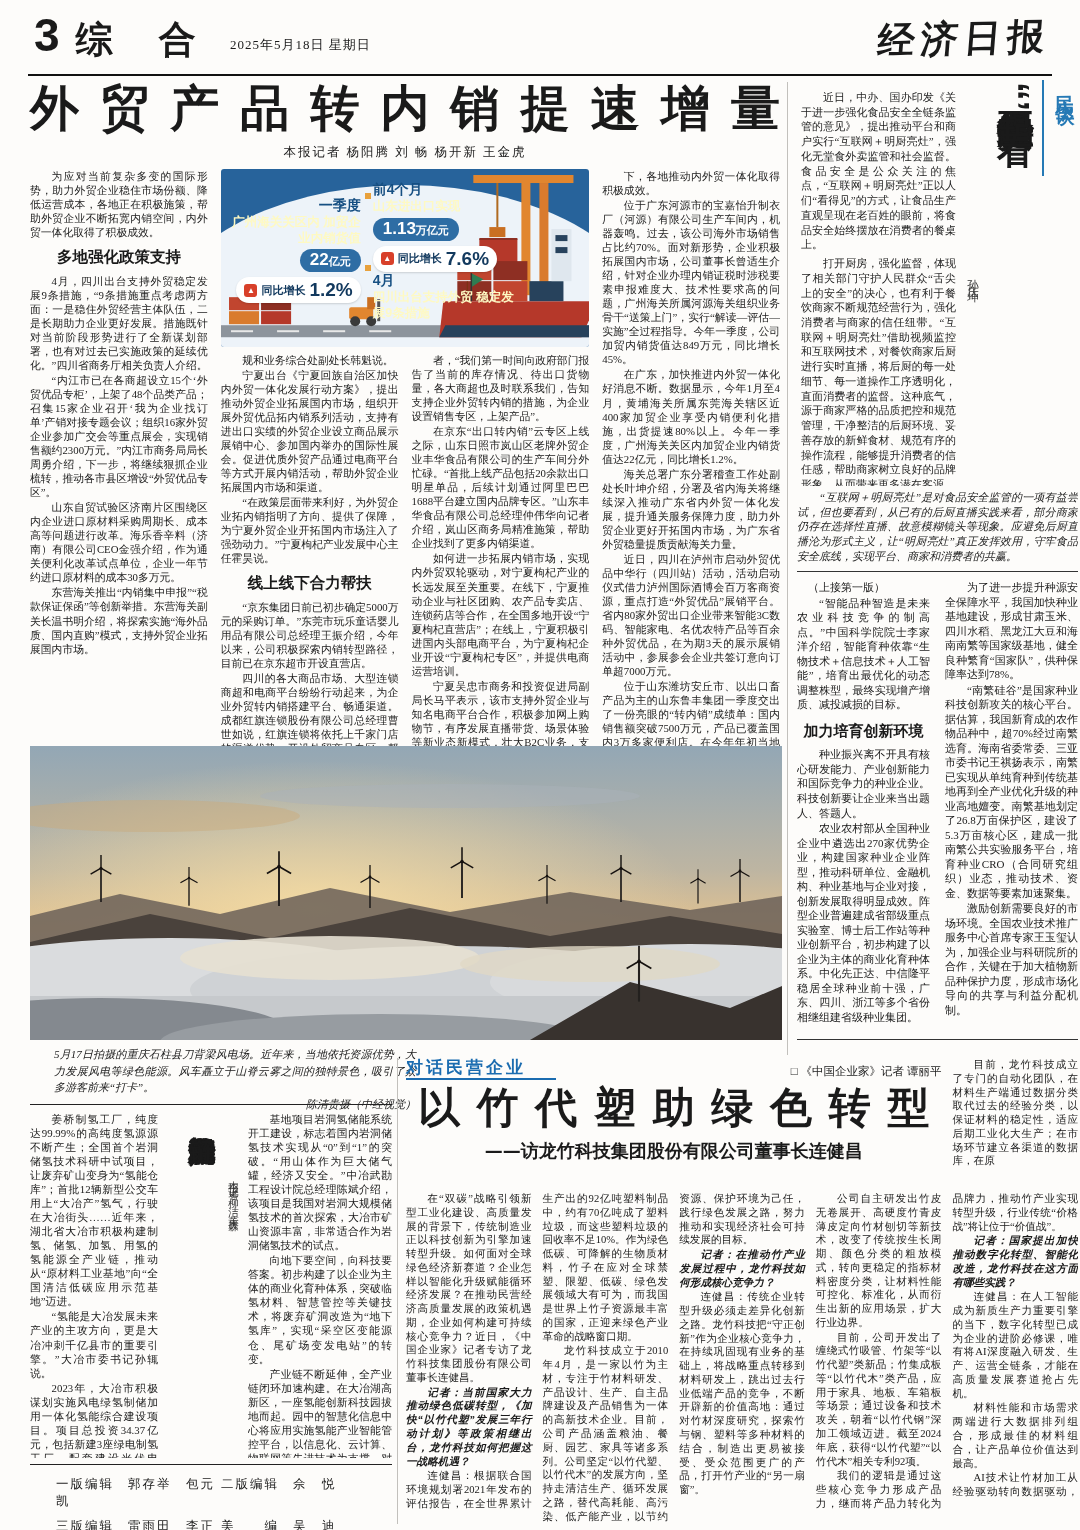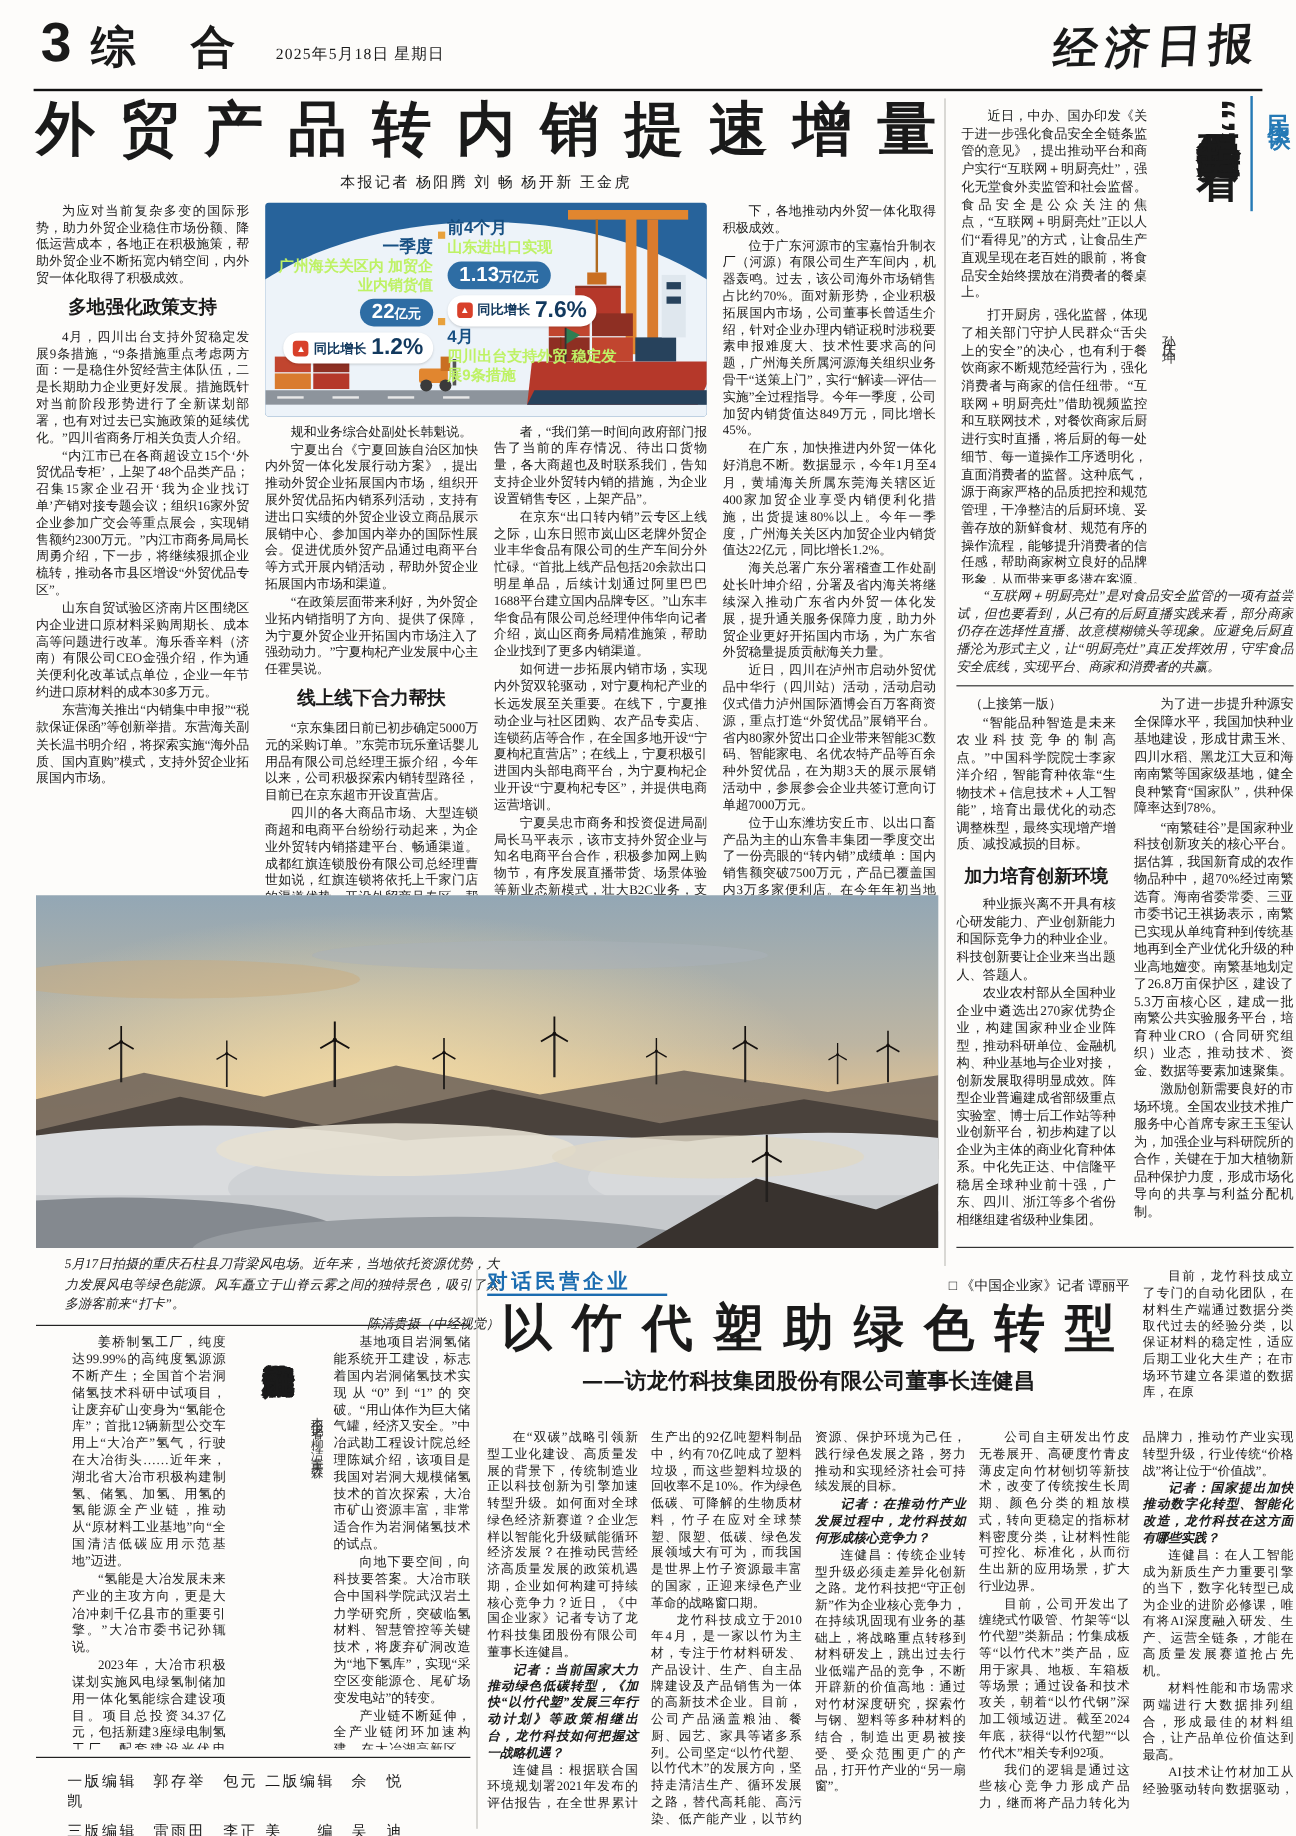--- a/index.html
+++ b/index.html
@@ -33,21 +33,21 @@
   .c2{grid-column:2;grid-row:2;}
   .c3{grid-column:3;grid-row:2;}
   .c4{grid-column:4;grid-row:1/3;}
   
   .ig{grid-column:2/4;grid-row:1;position:relative;background:#27639b;border-radius:3px;overflow:hidden;}
   .ig::before{content:"";position:absolute;left:-18%;top:16px;width:136%;height:300px;border-radius:50%;
               background:#edf3f9;}
   .ig-scene{position:absolute;inset:0;}
   .ig-txt{position:absolute;z-index:2;}
   .ig-period{font-family:"Liberation Sans",sans-serif;font-weight:bold;font-size:14px;color:#164f82;}
-  .ig-label{font-family:"Liberation Sans",sans-serif;font-weight:bold;font-size:12.5px;color:#bef264;line-height:1.25;}
+  .ig-label{font-family:"Liberation Sans",sans-serif;font-weight:bold;font-size:12.5px;color:#fef9c3;line-height:1.25;}
   .ig-badge{display:inline-block;background:#2e6da4;color:#fff;border-radius:13px;padding:1px 10px 2px;margin-top:3px;
             font-family:"Liberation Sans",sans-serif;font-weight:bold;}
   .ig-badge .num{font-size:17px;}
   .ig-badge .unit{font-size:11px;}
   .ig-pill{display:inline-flex;align-items:center;gap:4px;background:#fff;border-radius:13px;padding:2px 8px;
            margin-top:5px;box-shadow:0 1px 2px rgba(0,0,0,.15);}
   .arrowbox{width:13px;height:13px;background:#d8402a;border-radius:3px;color:#fff;font-size:8px;
             display:inline-flex;align-items:center;justify-content:center;}
   .ig-gtxt{font-family:"Liberation Sans",sans-serif;font-weight:bold;font-size:11px;color:#12395e;}
   .ig-gval{font-family:"Liberation Sans",sans-serif;font-weight:bold;font-size:19px;color:#12395e;}
@@ -74,21 +74,21 @@
   .seed .pi.h{font-size:15px;}
   
   .photo{position:absolute;left:30px;top:746px;width:752px;height:294px;overflow:hidden;background:#b9c3c9;}
   .caption{position:absolute;left:30px;top:1046px;width:362px;margin-left:24px;}
   .caption p{font-size:11px;line-height:1.5;text-align:justify;margin:0;font-style:italic;}
   .caption .cr{text-align:right;font-style:italic;}
   .hr-above-daye{position:absolute;left:30px;top:1104px;width:362px;border-top:1.5px solid #222;}
   
   .daye{position:absolute;left:30px;top:1112px;width:362px;height:346px;display:flex;gap:8px;}
   .daye-c{overflow:hidden;height:100%;}
-  .daye-c1{width:128px;margin-left:30px;}
+  .daye-c1{width:128px;}
   .daye-c2{flex:1;}
   .daye-title{width:50px;font-family:"Liberation Sans",sans-serif;font-weight:bold;font-size:27px;
               line-height:1.05;padding-top:4px;}
   .daye-byline{width:16px;font-size:10.5px;letter-spacing:3px;color:#333;padding-top:60px;}
   .hr-credits{position:absolute;left:30px;top:1464px;width:362px;border-top:1.5px solid #222;}
   .credits{position:absolute;left:56px;top:1476px;width:330px;display:grid;grid-template-columns:1fr 1fr;
            row-gap:8px;font-size:12.5px;}
   .credit-item b{font-weight:normal;letter-spacing:2px;}
   .credit-item span{margin-left:14px;letter-spacing:2px;}
   
@@ -331,21 +331,21 @@
 
     <div class="pi p">姜桥制氢工厂，纯度达99.99%的高纯度氢源源不断产生；全国首个岩洞储氢技术科研中试项目，让废弃矿山变身为“氢能仓库”；首批12辆新型公交车用上“大冶产”氢气，行驶在大冶街头……近年来，湖北省大冶市积极构建制氢、储氢、加氢、用氢的氢能源全产业链，推动从“原材料工业基地”向“全国清洁低碳应用示范基地”迈进。</div>
         <div class="pi p">“氢能是大冶发展未来产业的主攻方向，更是大冶冲刺千亿县市的重要引擎。”大冶市委书记孙辄说。</div>
         <div class="pi p">2023年，大冶市积极谋划实施风电绿氢制储加用一体化氢能综合建设项目。项目总投资34.37亿元，包括新建3座绿电制氢工厂，配套建设光伏电站、加氢综合能源站，搭建氢能产业智慧运营平台等。今年3月，该项目投产，产出纯度达99.99%的氢气。据介绍，该项目每年可产生约4亿千瓦时绿电、制备5000吨绿氢和4万吨氧气，实现固氢7吨，每年减排22.78万吨二氧化碳。去年12月，大冶深地储氢科研中试</div>
       </div>
     <div class="daye-title vtext">湖北大冶构建氢能全产业链</div>
     <div class="daye-byline vtext">本报记者 柳 洁 董庆森</div>
     <div class="daye-c daye-c2 clip">
 
     <div class="pi p">基地项目岩洞氢储能系统开工建设，标志着国内岩洞储氢技术实现从“0”到“1”的突破。“用山体作为巨大储气罐，经济又安全。”中冶武勘工程设计院总经理陈斌介绍，该项目是我国对岩洞大规模储氢技术的首次探索，大冶市矿山资源丰富，非常适合作为岩洞储氢技术的试点。</div>
-        <div class="pi p">向地下要空间，向科技要答案。大冶市联合中国科学院武汉岩土力学研究所，突破临氢材料、智慧管控等关键技术，将废弃矿洞改造为“地下氢库”，实现“采空区变能源仓、尾矿场变发电站”的转变。</div>
+        <div class="pi p">向地下要空间，向科技要答案。初步构建了以企业为主体的商业化育种体系，突破临氢材料、智慧管控等关键技术，将废弃矿洞改造为“地下氢库”，实现“采空区变能源仓、尾矿场变发电站”的转变。</div>
         <div class="pi p">产业链不断延伸，全产业链闭环加速构建。在大冶湖高新区，一座氢能创新科技园拔地而起。园中的智慧化信息中心将应用实施氢能产业智能管控平台，以信息化、云计算、物联网等先进技术为支撑，对氢能源全产业链生态的数据进行采集、分析和管理，实现智能化运营。同时，围绕上下游产业，科技园将吸引科技研发、氢能应用等关联企业入驻，为氢能产业发展装上“智慧大脑”。</div>
       </div>
   </div>
 
   <div class="hr-credits"></div>
   <div class="credits">
 
   <div class="credit-item"><b>一版编辑</b><span>郭存举　包元凯</span></div>
       <div class="credit-item"><b>二版编辑</b><span>佘　悦</span></div>
       <div class="credit-item"><b>三版编辑</b><span>雷雨田　李正宇</span></div>

